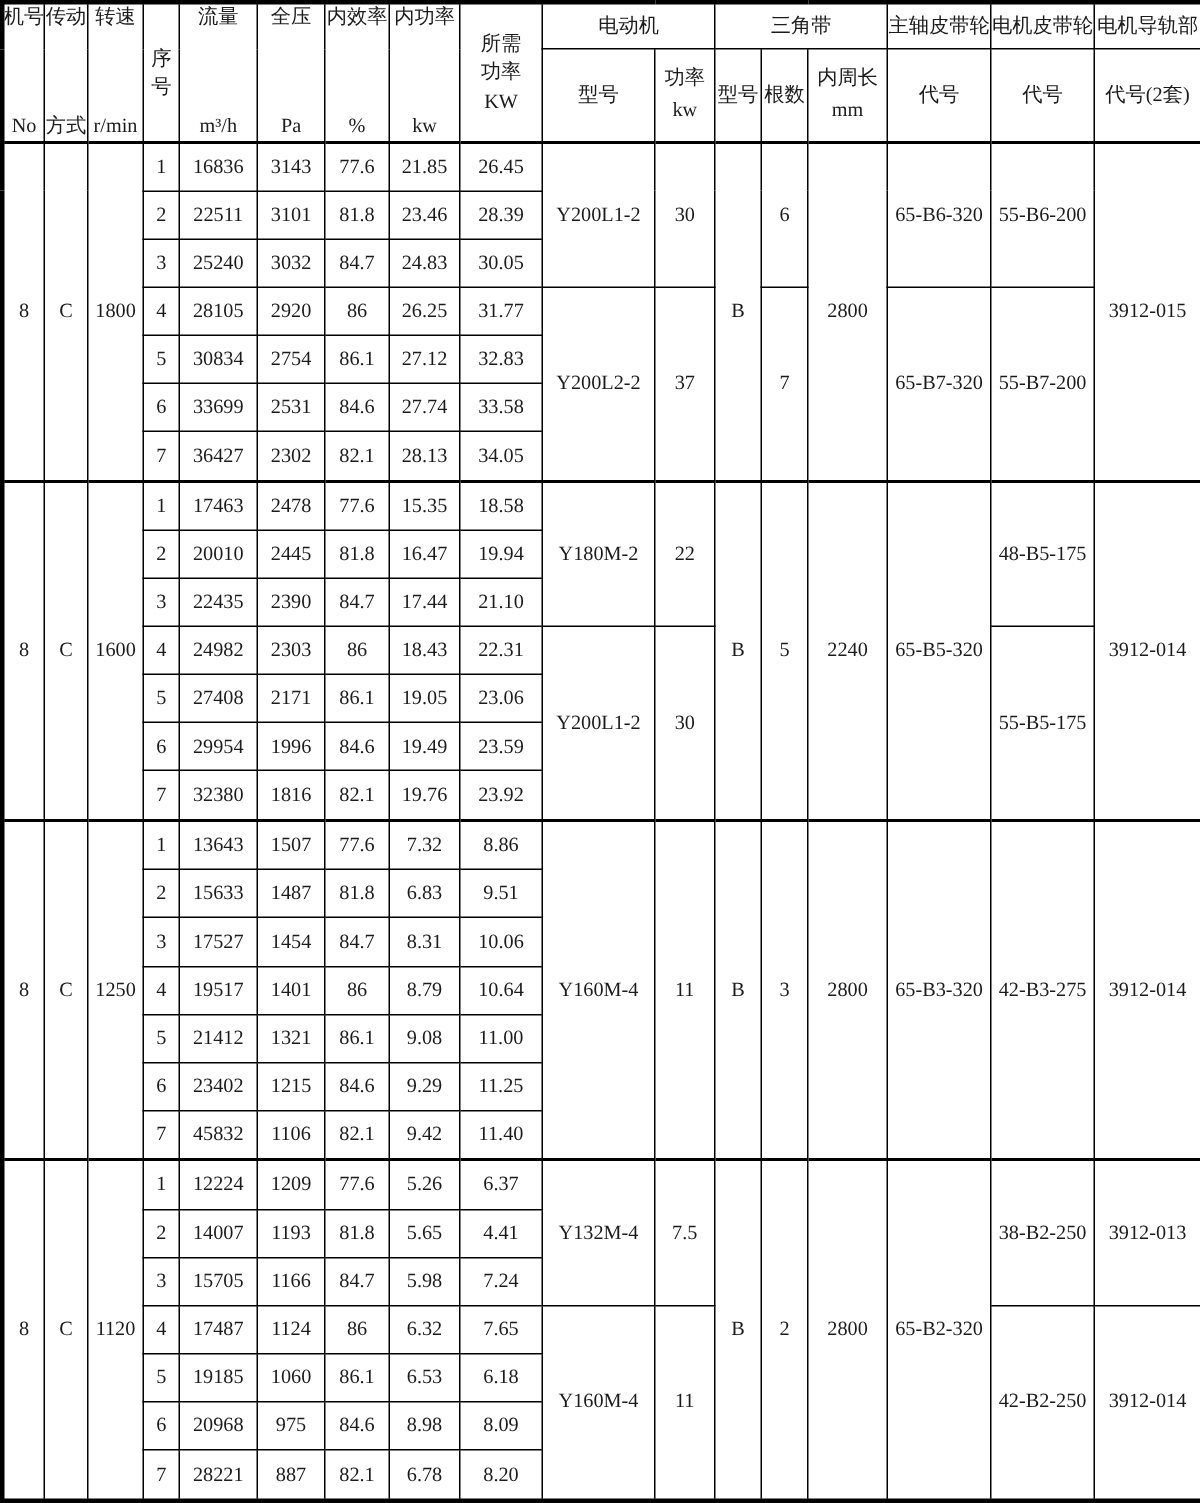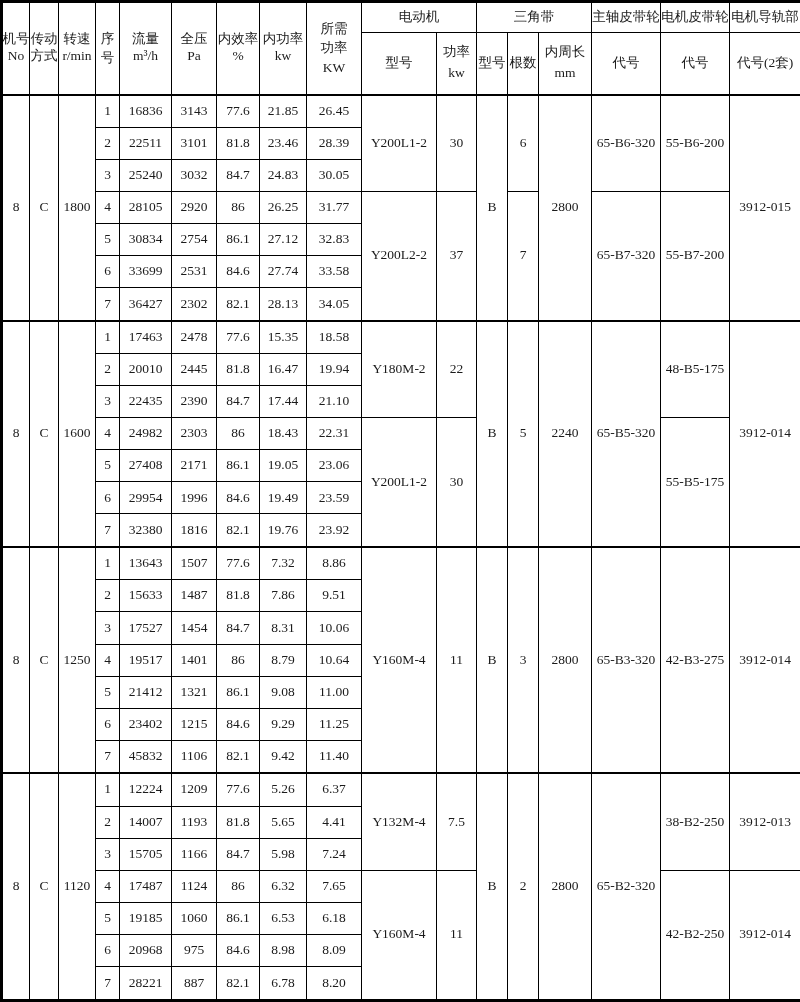--- a/index.html
+++ b/index.html
@@ -22,21 +22,21 @@
     font-size: 13.5px;
     white-space: nowrap;
     overflow: hidden;
     line-height: 1.25;
   }
   thead tr.h1 { height: 31px; }
   thead tr.h2 { height: 62px; }
   thead { border-bottom: 2px solid #000; }
   tr.sec-top > td { border-top: 2.5px solid #000; }
   
-  .stack  { display: flex; flex-direction: column; justify-content: center; align-items: center; height: 90px; }
+  .stack  { display: flex; flex-direction: column; justify-content: space-between; align-items: center; height: 90px; }
   .tight  { display: flex; flex-direction: column; justify-content: center;     align-items: center; height: 90px; line-height: 1.45; }
   .two    { line-height: 1.55; }
 </style>
 </head>
 <body>
 
 <div class="page">
   <table class="spec">
     <colgroup>
       <col style="width:28px">
@@ -301,21 +301,21 @@
           <td rowspan="7">2800</td>
           <td rowspan="7">65-B3-320</td>
           <td rowspan="7">42-B3-275</td>
           <td rowspan="7">3912-014</td>
         </tr>
         <tr>
           <td>2</td>
           <td>15633</td>
           <td>1487</td>
           <td>81.8</td>
-          <td>7.86</td>
+          <td>6.83</td>
           <td>9.51</td>
         </tr>
         <tr>
           <td>3</td>
           <td>17527</td>
           <td>1454</td>
           <td>84.7</td>
           <td>8.31</td>
           <td>10.06</td>
         </tr>

